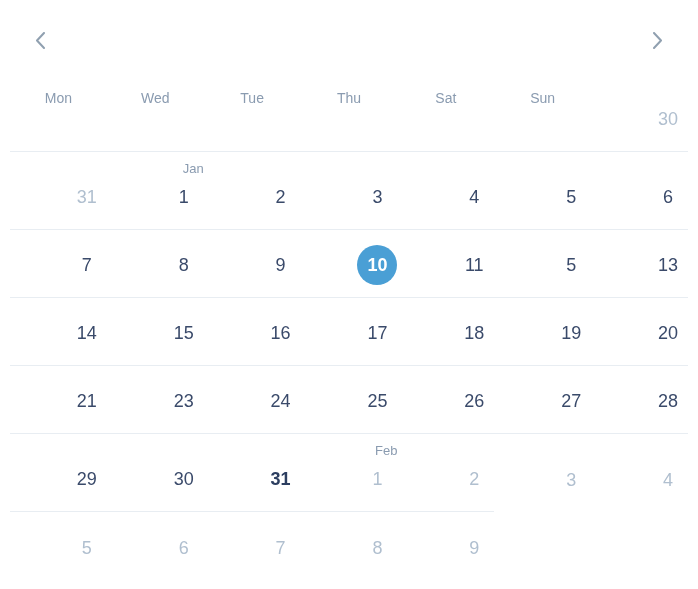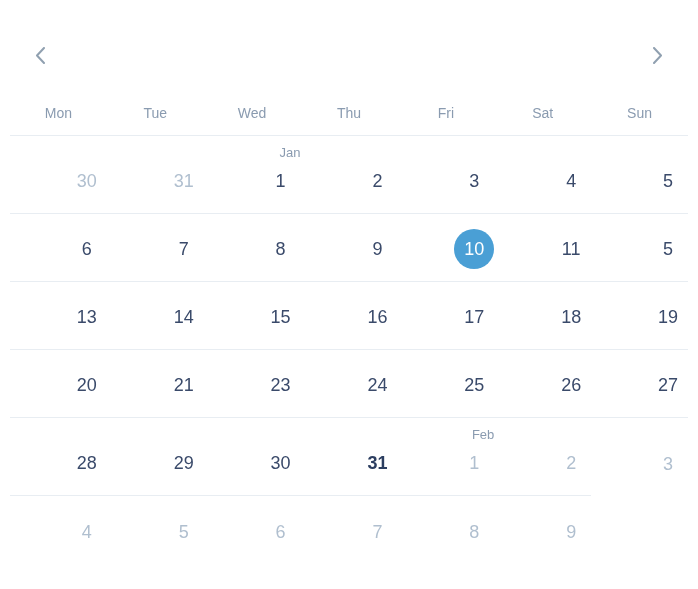--- a/index.html
+++ b/index.html
@@ -84,21 +84,21 @@
       align-items: center;
       justify-content: center;
       border-radius: 50%;
     }
     .day-num.faded {
       color: #b0bfcf;
     }
     .day-num.today {
       background: #4a9fd5;
       color: #fff;
-      font-weight: 400;
+      font-weight: 700;
       border-radius: 50%;
     }
     .day-num.bold {
       font-weight: 700;
       color: #2c3e60;
     }
     .no-border {
       border-bottom: none;
     }
   </style>
@@ -115,24 +115,23 @@
     <span class="month-title"></span>
     <button class="nav-btn">
       <svg width="10" height="17" viewBox="0 0 10 17" fill="none">
         <path d="M1 1L8 8.5L1 16" stroke="#90a0b0" stroke-width="2" stroke-linecap="round" stroke-linejoin="round"></path>
       </svg>
     </button>
   </div>
 
   <div class="calendar-grid" id="calendar-grid">
   <div class="day-header">Mon</div>
+      <div class="day-header">Wed</div>
       <div class="day-header">Tue</div>
-      <div class="day-header">Wed</div>
       <div class="day-header">Thu</div>
-      <div class="day-header">Fri</div>
       <div class="day-header">Sat</div>
       <div class="day-header">Sun</div>
       <div class="day-cell">
         <span class="day-num faded">30</span>
       </div>
       <div class="day-cell">
         <span class="day-num faded">31</span>
       </div>
       <div class="day-cell">
         <span class="day-label">Jan</span>

